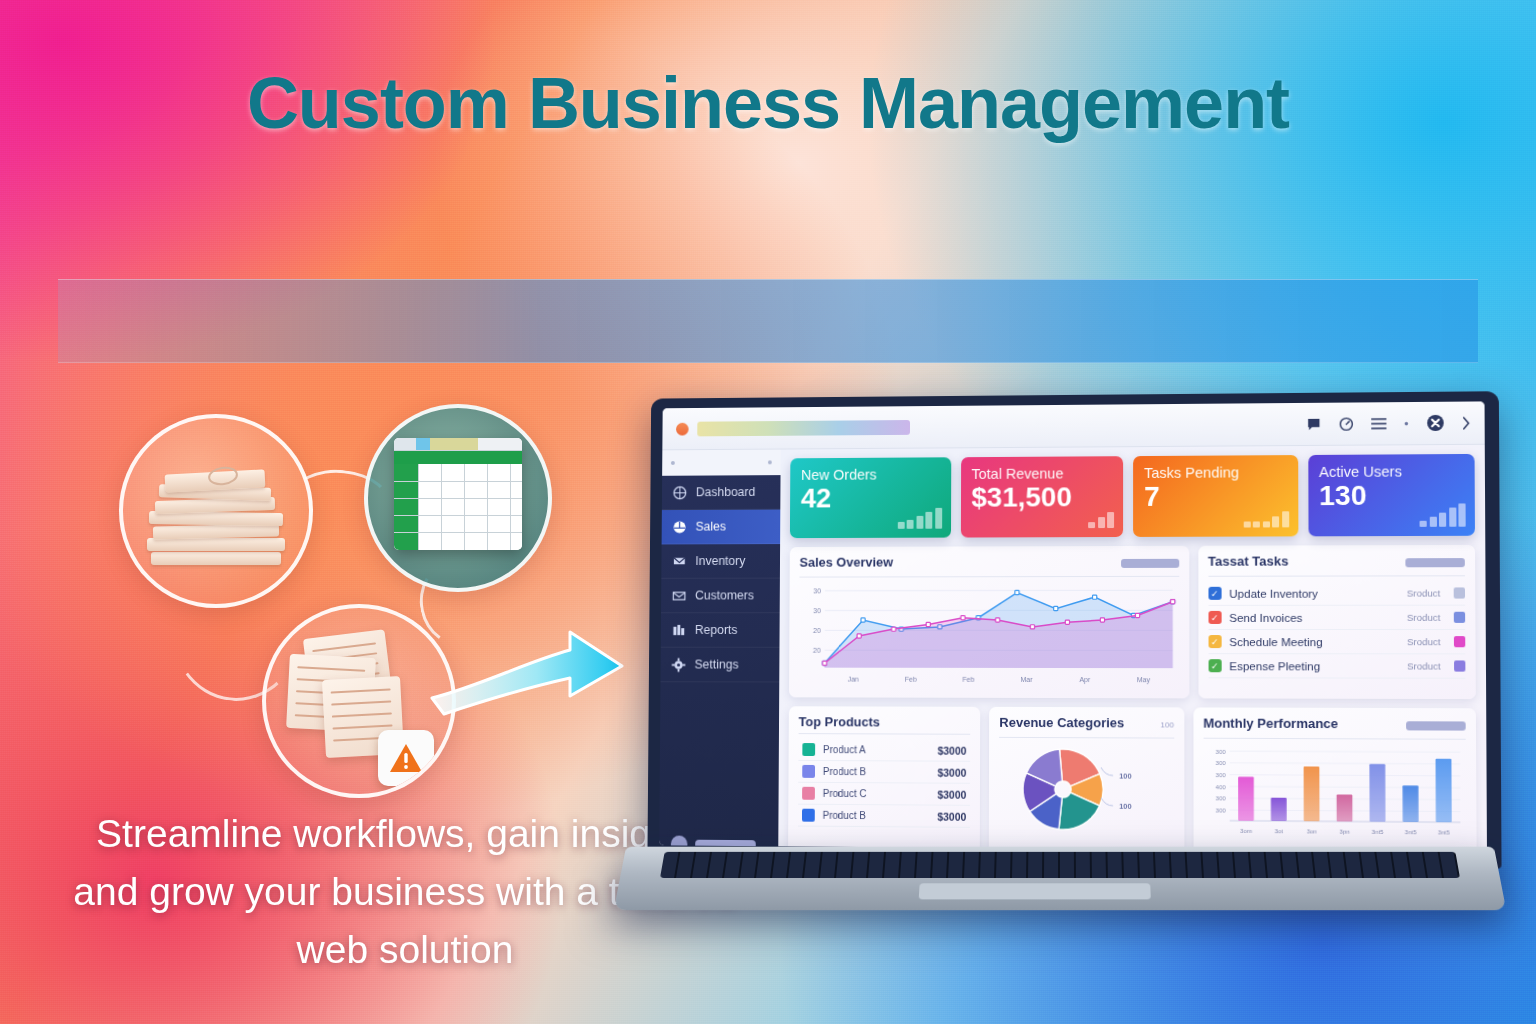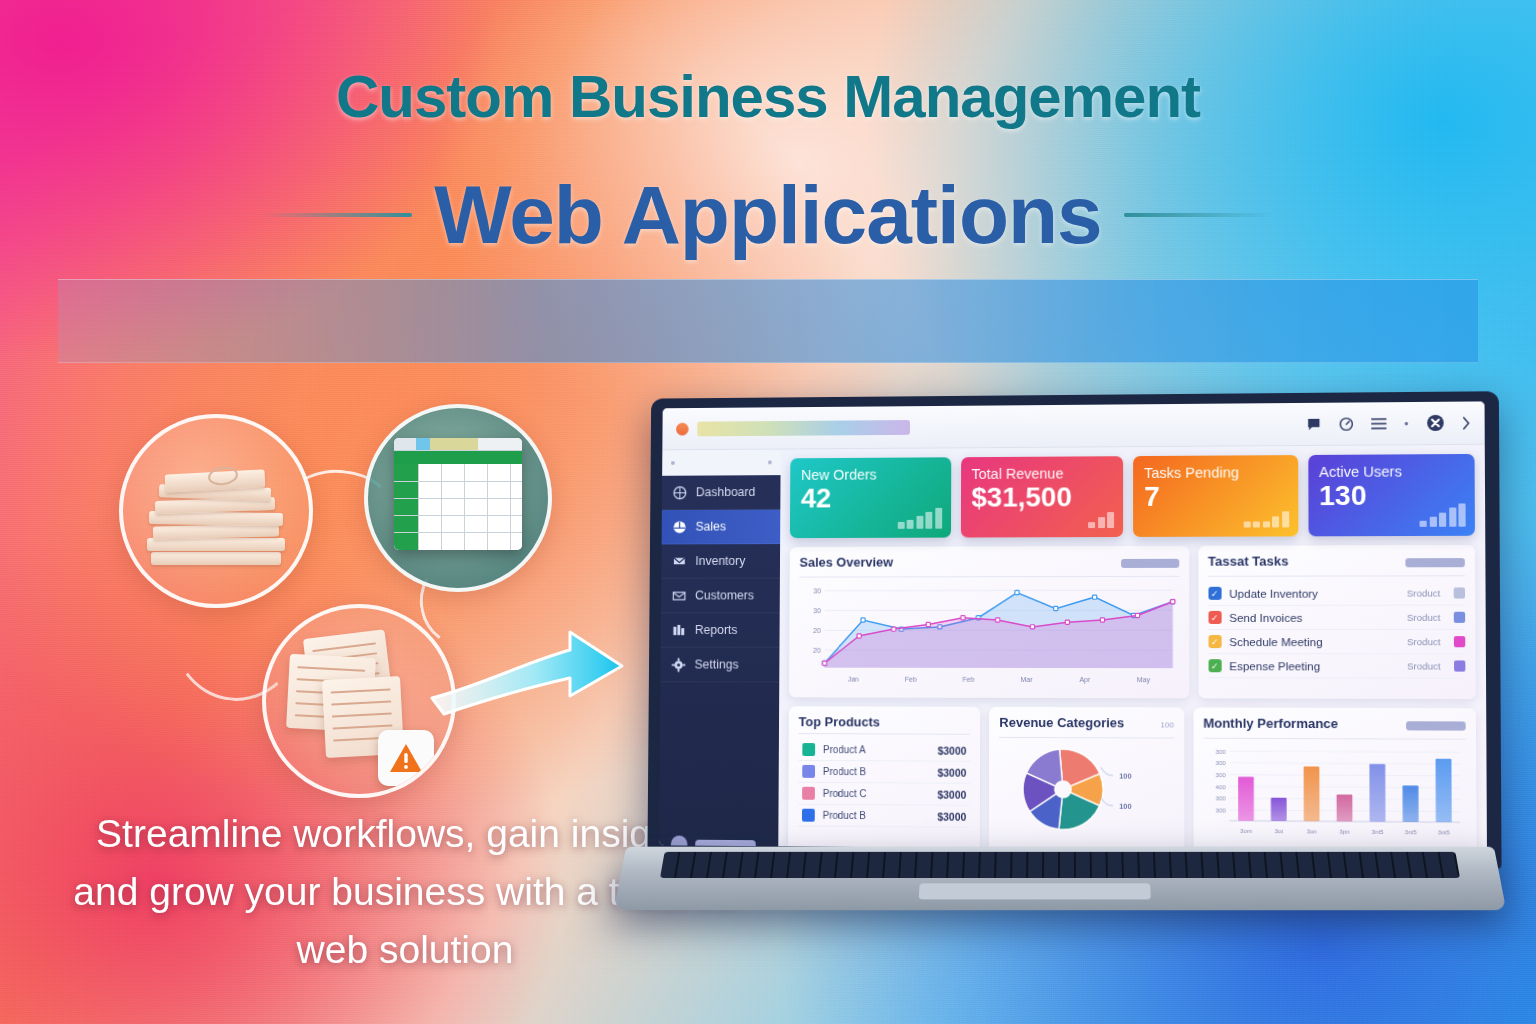--- a/index.html
+++ b/index.html
@@ -19,21 +19,21 @@
         linear-gradient(120deg,#f4479b 0%,#f98a54 28%,#f6d4c0 48%,#7fd0ef 72%,#27a9ea 100%);
   }
   .bg-grain{position:absolute;inset:0;opacity:.3;
       background-image:
         repeating-linear-gradient(0deg,rgba(255,255,255,.11) 0 1px,rgba(0,0,0,.05) 1px 2px),
         repeating-linear-gradient(90deg,rgba(255,255,255,.09) 0 1px,rgba(0,0,0,.045) 1px 2px);
       mix-blend-mode:overlay;}
 
   
   .title1{position:absolute;left:0;right:0;top:62px;text-align:center;
-          font-size:60px;font-weight:700;color:#11788a;letter-spacing:-1px;
+          font-size:72px;font-weight:700;color:#11788a;letter-spacing:-1px;
           font-family:"Liberation Sans",sans-serif;
           text-shadow:0 2px 5px rgba(255,255,255,.5);}
   .title2wrap{position:absolute;left:0;right:0;top:168px;display:flex;align-items:center;justify-content:center;gap:22px;}
   .rule{height:4px;width:150px;border-radius:2px;}
   .rule.l{background:linear-gradient(90deg,rgba(255,255,255,0),#2f8f9c);}
   .rule.r{background:linear-gradient(270deg,rgba(255,255,255,0),#2f8f9c);}
   .title2{font-size:82px;font-weight:700;color:#2a5fa8;letter-spacing:-1px;
           text-shadow:0 2px 5px rgba(255,255,255,.45);}
 
   .subband{position:absolute;left:58px;right:58px;top:279px;height:82px;
@@ -159,25 +159,20 @@
   text{font-family:"Liberation Sans",sans-serif;}
 </style>
 </head>
 <body>
 
 <div class="stage">
   <div class="bg"></div>
   <div class="bg-grain"></div>
 
   <div class="title1">Custom Business Management</div>
-  <div class="title2wrap">
-    <span class="rule l"></span>
-    <span class="title2">Web Applications</span>
-    <span class="rule r"></span>
-  </div>
 
   <div class="subband"></div>
 
   <div class="link link1"></div>
   <div class="link link2"></div>
   <div class="link link3"></div>
 
   <div class="circ c-papers">
     <div class="stack">
       <i style="left:6px;top:92px;width:130px;"></i>

